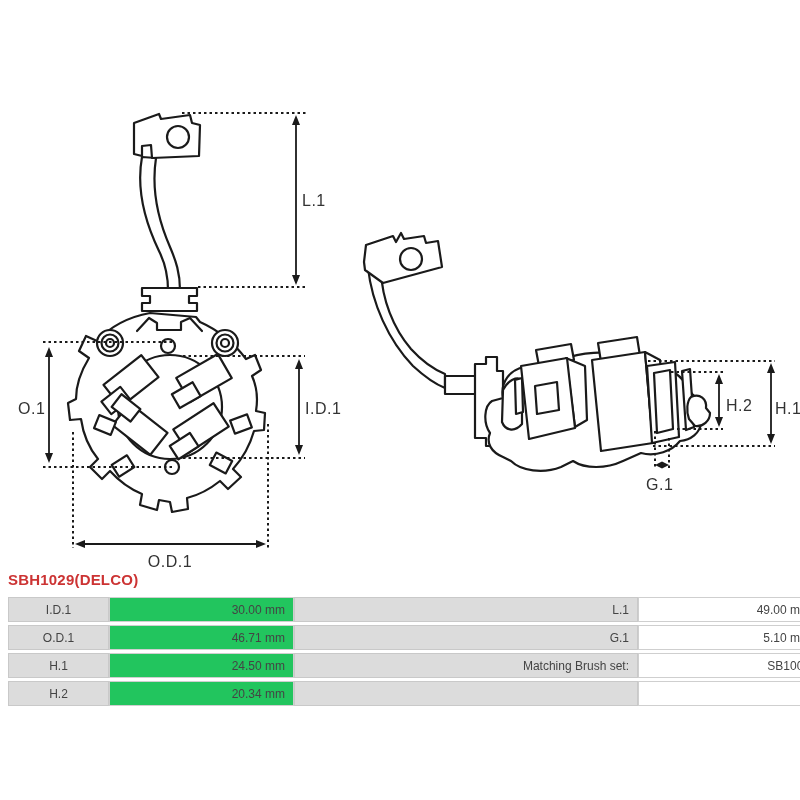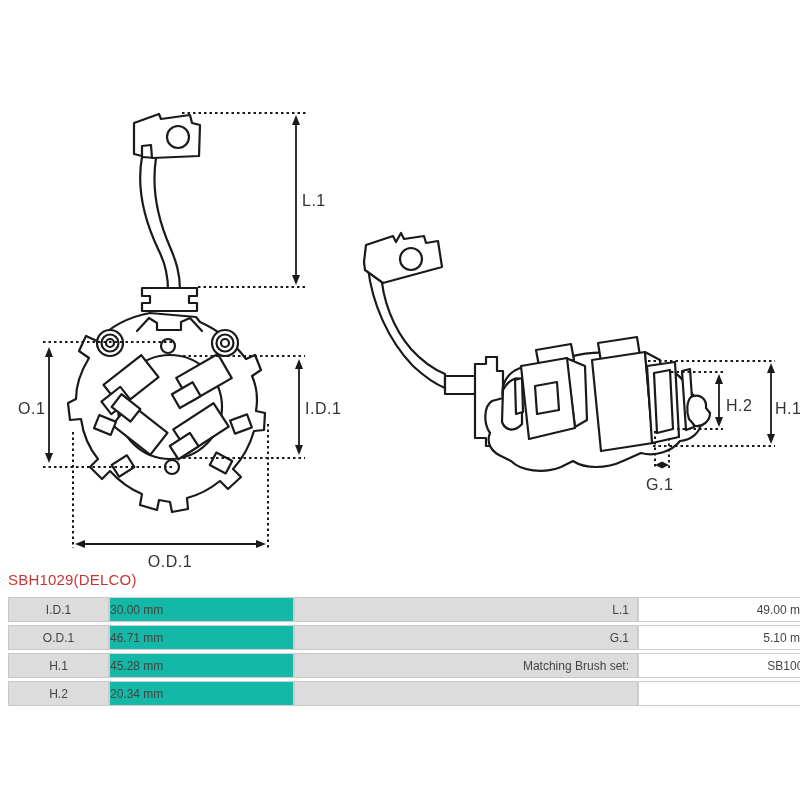--- a/index.html
+++ b/index.html
@@ -1,26 +1,26 @@
 <!DOCTYPE html>
 <html><head>
 <meta charset="utf-8">
 <style>
   html,body{margin:0;padding:0;background:#ffffff;}
   .page{position:relative;width:800px;height:708px;background:#fff;overflow:hidden;
         font-family:"Liberation Sans", sans-serif;}
   .diagram-svg{position:absolute;left:0;top:0;}
-  .part-title{position:absolute;left:8px;top:571px;font-size:15px;font-weight:normal;
+  .part-title{position:absolute;left:8px;top:571px;font-size:15px;font-weight:bold;
               color:#cc3333;letter-spacing:0.2px;}
   .spec-table{position:absolute;left:8px;top:594px;border-collapse:separate;
               border-spacing:0 3px;table-layout:fixed;width:779px;font-size:12px;color:#444;}
   .spec-table td{height:23px;padding:0 8px 0 0;border:1px solid #c9c9c9;
                  overflow:hidden;white-space:nowrap;}
   td.lbl1{width:99px;background:#dcdcdc;text-align:center;padding:0;}
-  td.val1{width:175px;background:#14b8a6;text-align:left;border-color:#cfcfcf;}
+  td.val1{width:175px;background:#22c55e;text-align:right;border-color:#cfcfcf;}
   td.lbl2{width:334px;background:#dcdcdc;text-align:right;}
   td.val2{width:171px;background:#ffffff;text-align:right;border-color:#cfcfcf;}
   .dimtext{font-family:"Liberation Sans", sans-serif;font-size:16px;fill:#333;letter-spacing:0.5px;}
 </style>
 </head>
 <body>
 
 <div class="page">
 
   <svg class="diagram-svg" width="800" height="570" viewBox="0 0 800 570">
@@ -194,21 +194,21 @@
         <td class="val2">49.00 mm</td>
       </tr>
       <tr>
         <td class="lbl1">O.D.1</td>
         <td class="val1">46.71 mm</td>
         <td class="lbl2">G.1</td>
         <td class="val2">5.10 mm</td>
       </tr>
       <tr>
         <td class="lbl1">H.1</td>
-        <td class="val1">45.28 mm</td>
+        <td class="val1">24.50 mm</td>
         <td class="lbl2">Matching Brush set:</td>
         <td class="val2">SB1006</td>
       </tr>
       <tr>
         <td class="lbl1">H.2</td>
         <td class="val1">20.34 mm</td>
         <td class="lbl2"></td>
         <td class="val2"></td>
       </tr>
     </tbody>

